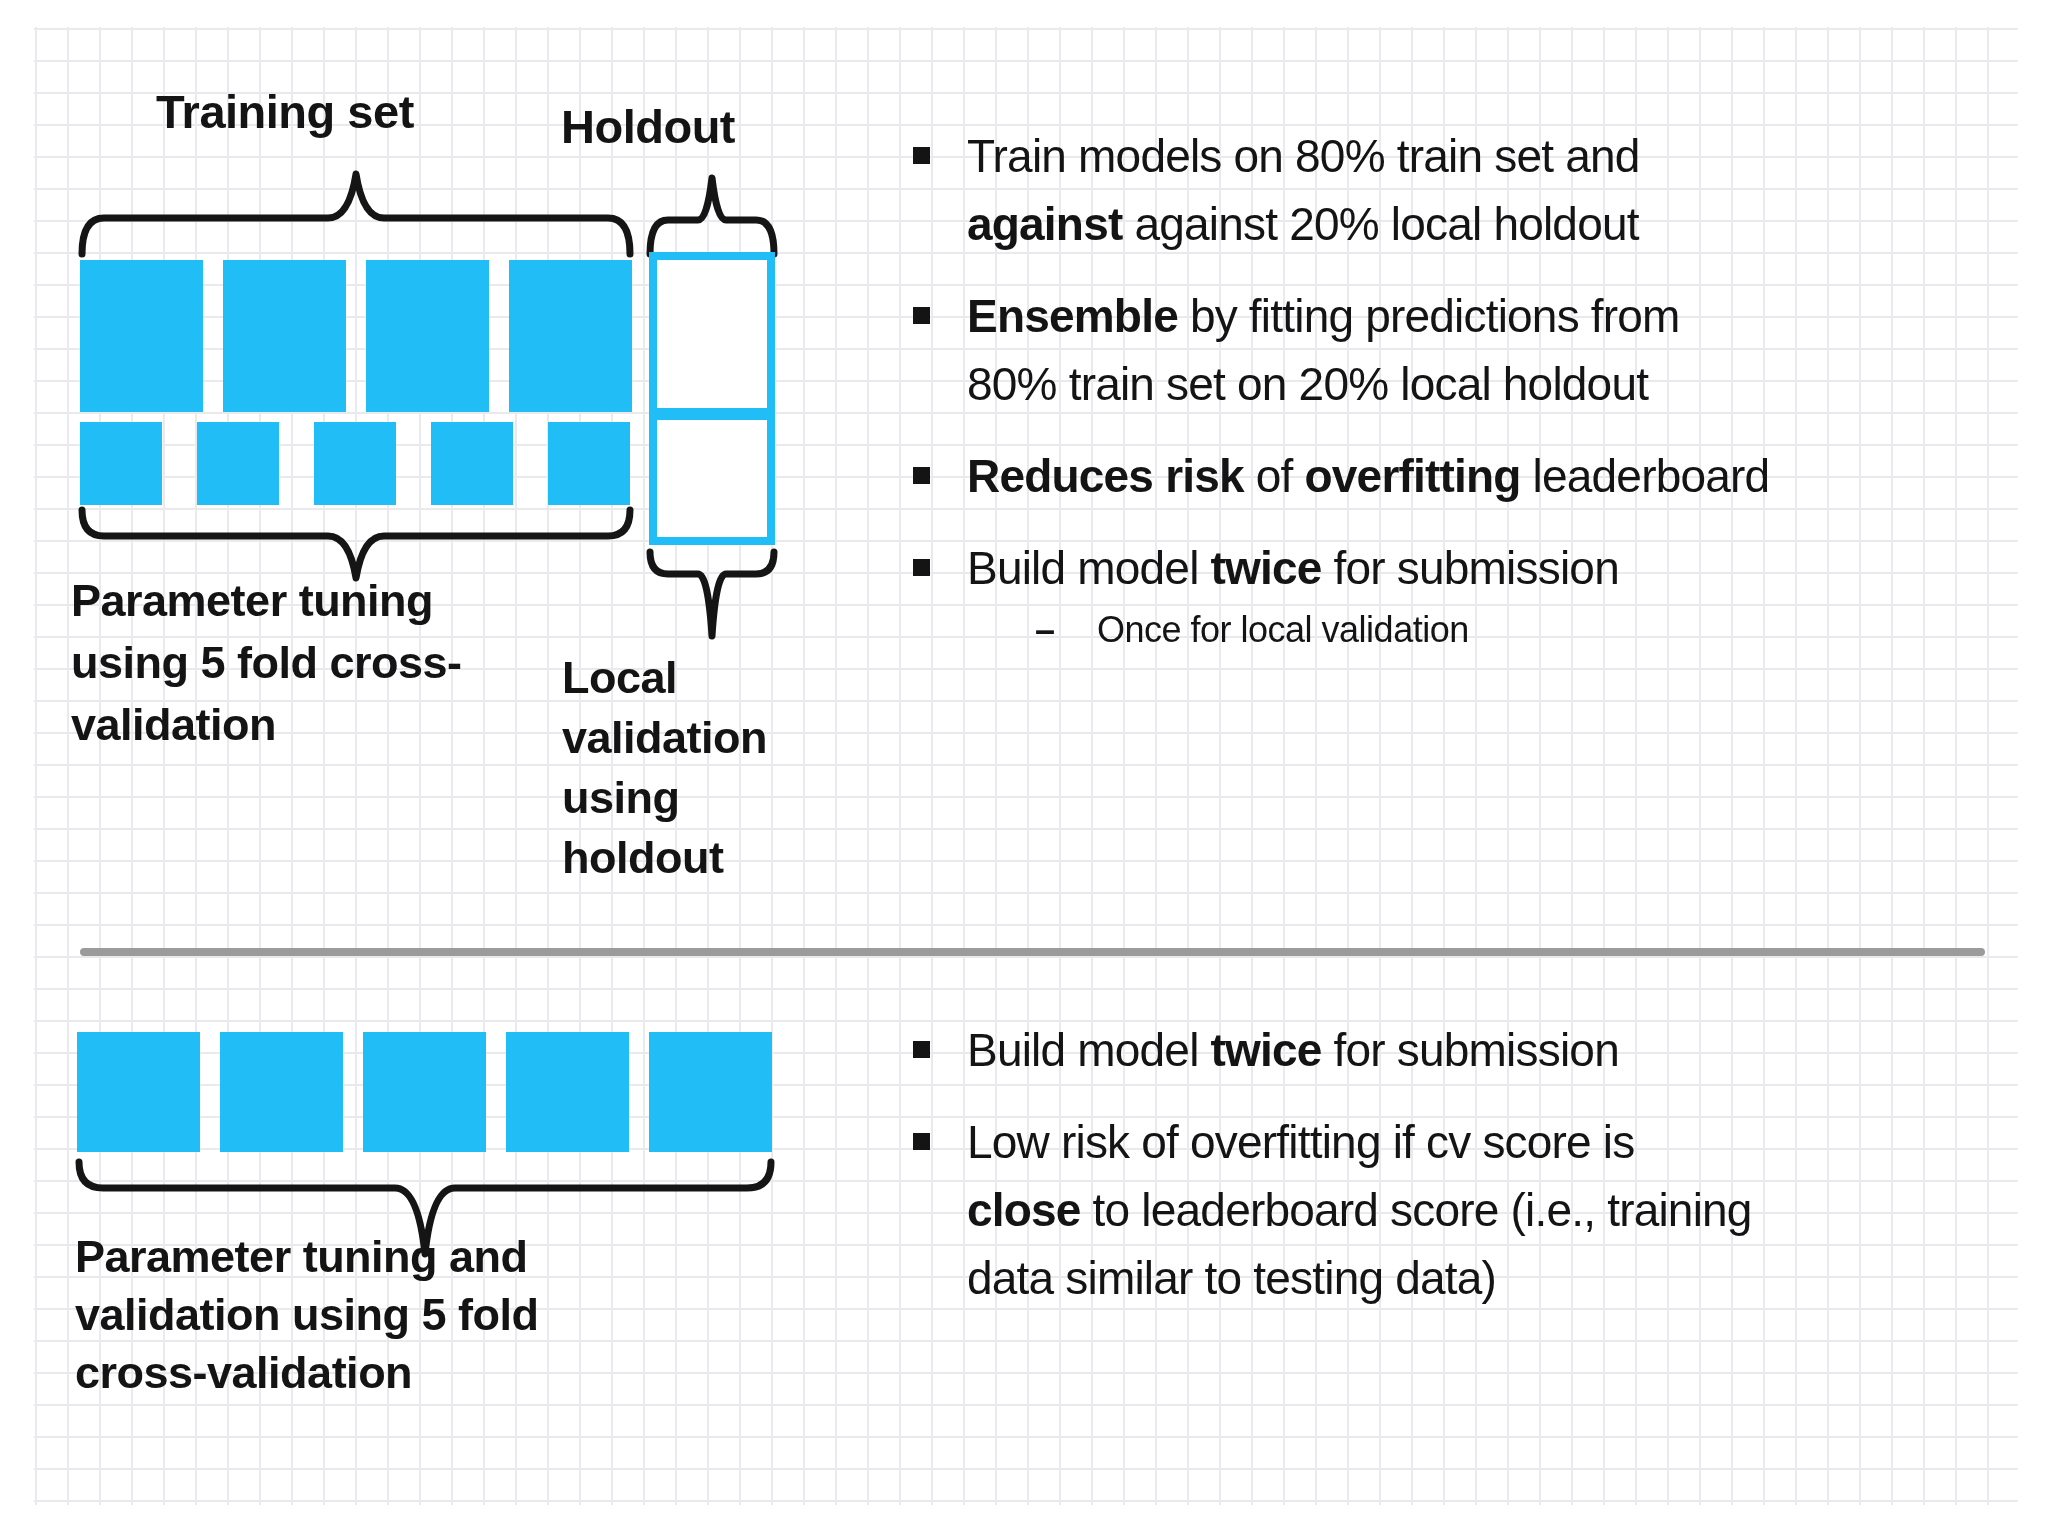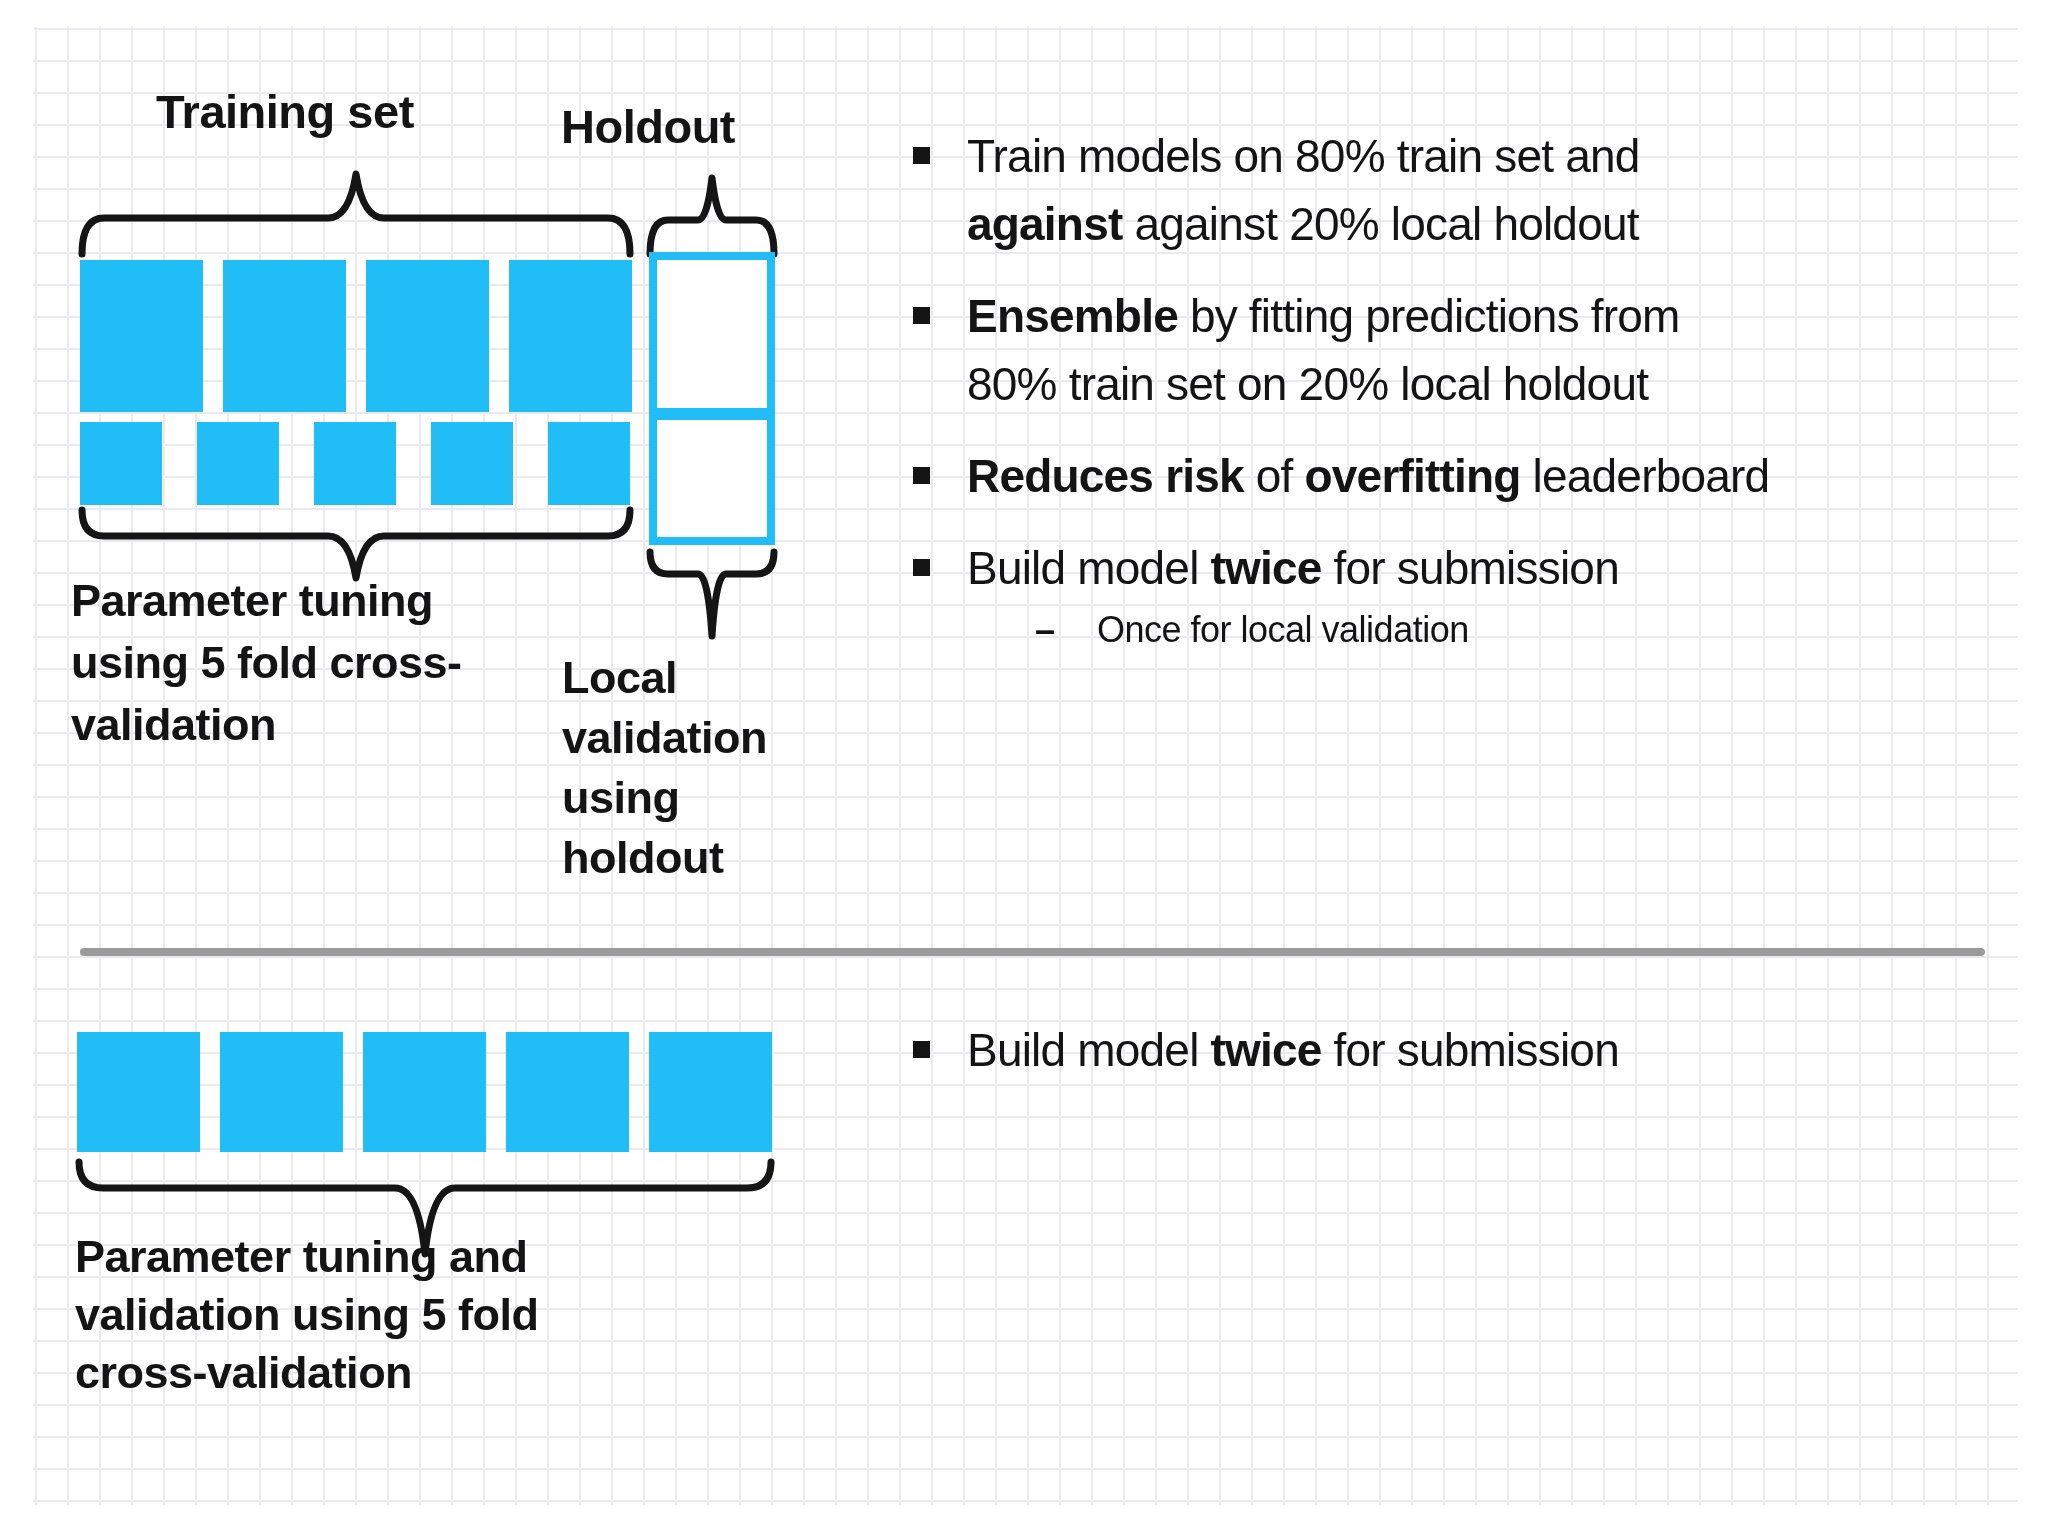--- a/index.html
+++ b/index.html
@@ -128,13 +128,14 @@
 <div class="brace" style="left:75px;top:1158px">
   <svg width="700" height="100" viewBox="0 0 700 100" fill="none">
     <path d="M4,4 Q4,30 28,30 L320,30 Q343,30 350,96 Q357,30 380,30 L672,30 Q696,30 696,4" stroke="#151515" stroke-width="7" stroke-linecap="round" stroke-linejoin="round"></path>
   </svg>
 </div>
 
 <div class="diagram-label lbl-param-tuning2">Parameter tuning and<br>validation using 5 fold<br>cross-validation</div>
 
 <ul class="bullets list-bottom">
     <li><span>Build model <b>twice</b> for submission</span></li>
+    <li><span>Low risk of overfitting if cv score is<br><b>close</b> to leaderboard score (i.e., training<br>data similar to testing data)</span></li>
   </ul>
 
 </body></html>

